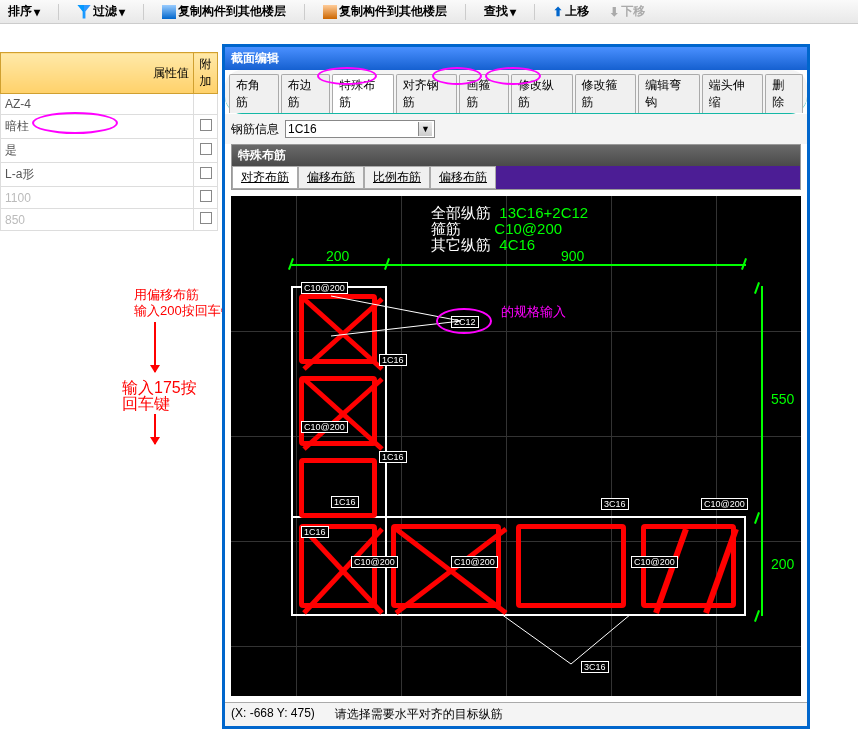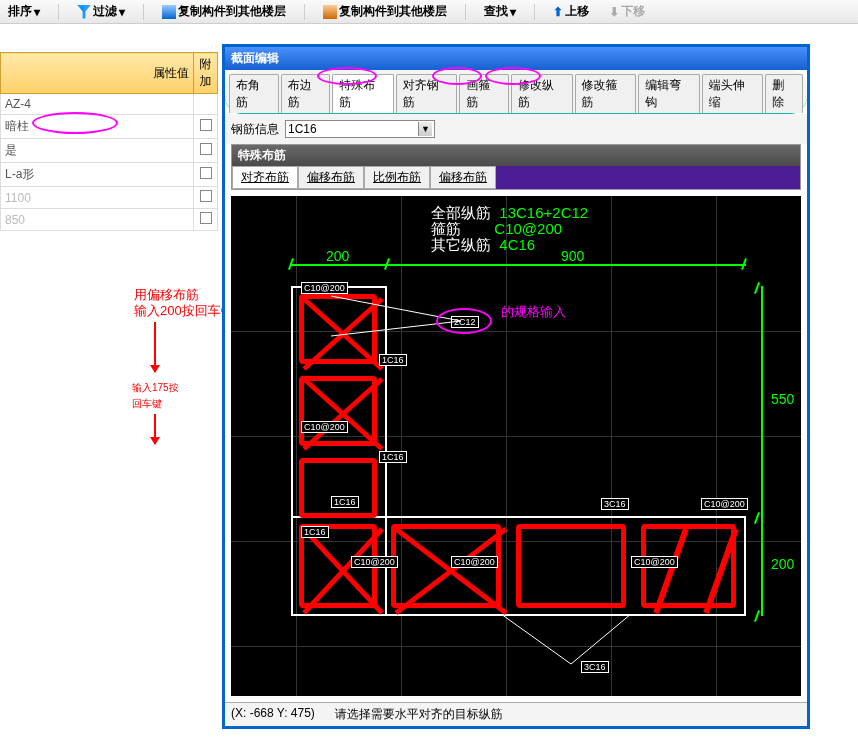--- a/index.html
+++ b/index.html
@@ -118,21 +118,21 @@
   </div>
 </div>
 
 <div class="hl-ellipse" style="left:32px;top:112px;width:86px;height:22px"></div>
 
 <div style="position:absolute;left:134px;top:287px;color:#f00;font-size:13px;line-height:16px">
   <div>用偏移布筋</div>
   <div>输入200按回车键</div>
 </div>
 <div class="arrow-v" style="left:154px;top:322px;height:50px"></div>
-<div style="position:absolute;left:132px;top:380px;color:#f00;font-size:10px;line-height:16px">
+<div style="position:absolute;left:122px;top:380px;color:#f00;font-size:16px;line-height:16px">
   <div>输入175按</div>
   <div>回车键</div>
 </div>
 <div class="arrow-v" style="left:154px;top:414px;height:30px"></div>
 
 <div class="dialog">
   <div class="dlg-title">截面编辑</div>
 
   <div class="tab-row">
     <div class="tab">布角筋</div>

